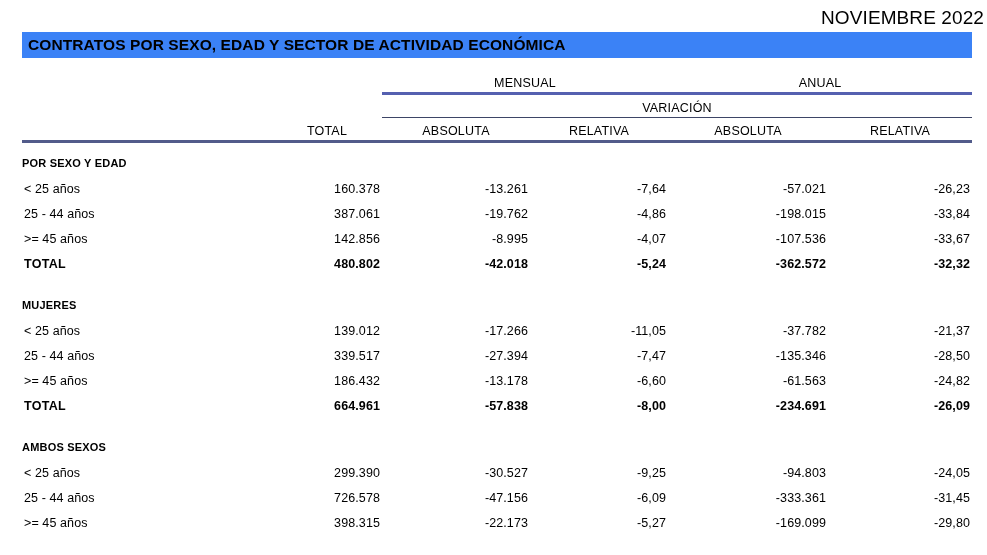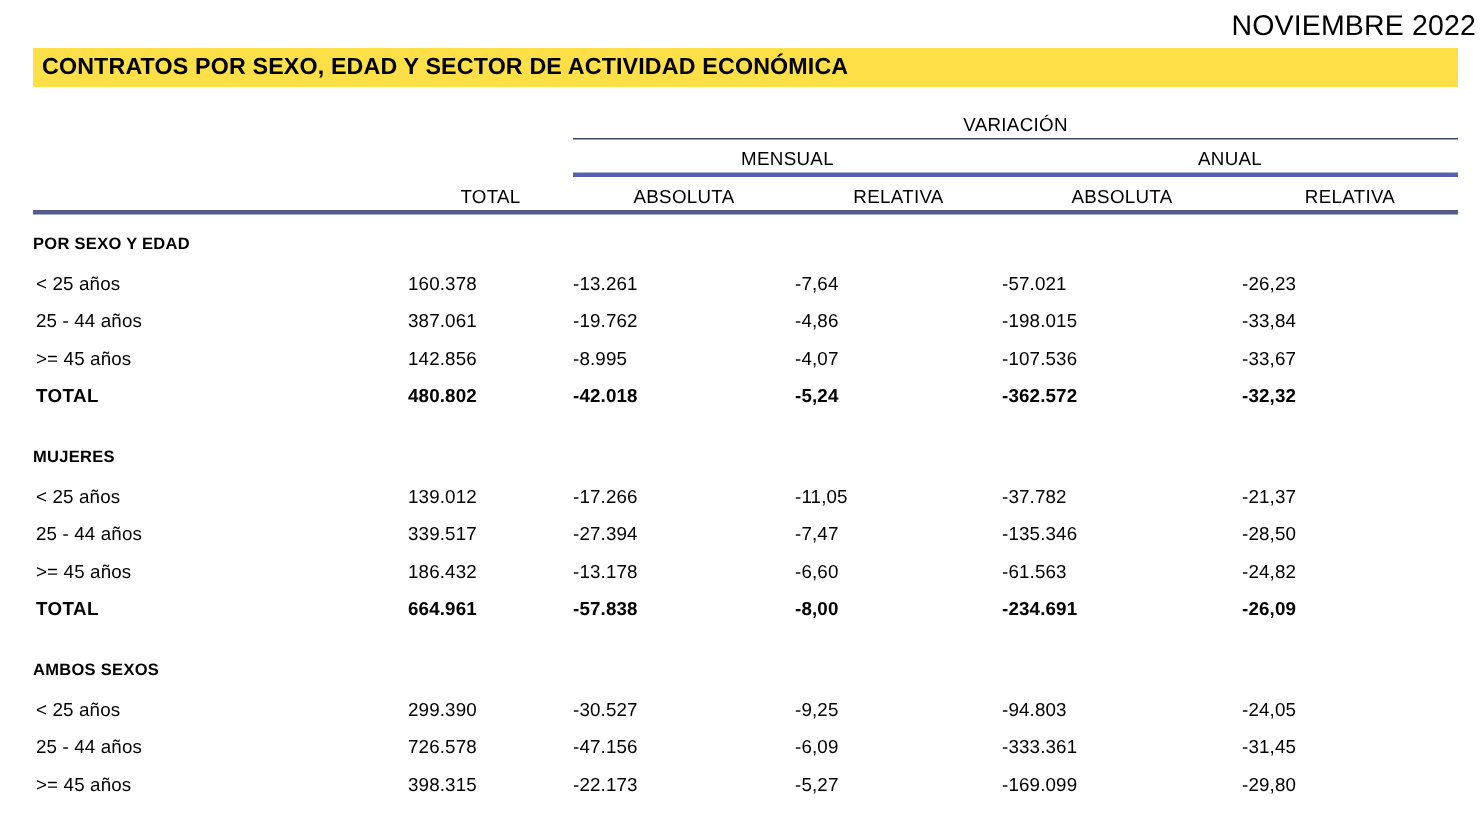--- a/index.html
+++ b/index.html
@@ -36,21 +36,21 @@
     margin-left: 12px;
   }
 
   
   .title-banner {
     position: absolute;
     top: 32px;
     left: 22px;
     width: 950px;
     height: 26px;
-    background: #fde047;
+    background: #3b82f6;
     display: flex;
     align-items: center;
   }
   .title-banner .title-text {
     padding-left: 6px;
     font-size: 15.5px;
     font-weight: bold;
     letter-spacing: 0.1px;
     color: #000;
     white-space: nowrap;
@@ -114,21 +114,21 @@
     vertical-align: middle;
     font-size: 12.5px;
   }
   .d-row .lbl {
     text-align: left;
     padding-left: 2px;
     letter-spacing: 0.1px;
     margin-left: 20px;
   }
   .d-row .num {
-    text-align: left;
+    text-align: right;
     padding-right: 2px;
     letter-spacing: 0.1px;
   }
   .d-row.total td {
     font-weight: bold;
   }
   .d-row.total .lbl { letter-spacing: 0.3px; }
 </style>
 </head>
 <body>
@@ -147,27 +147,27 @@
         <col class="c-total">
         <col class="c-ma">
       <col class="c-mr">
         <col class="c-aa">
         <col class="c-ar">
     </colgroup>
     <thead>
       <tr>
         <td></td>
         <td></td>
-        <td class="hdr-cell rule-variacion" colspan="4">VARIACIÓN</td>
+        <td class="hdr-cell rule-group" colspan="2">MENSUAL</td>
+        <td class="hdr-cell rule-group" colspan="2">ANUAL</td>
       </tr>
       <tr>
         <td></td>
         <td></td>
-        <td class="hdr-cell rule-group" colspan="2">MENSUAL</td>
-        <td class="hdr-cell rule-group" colspan="2">ANUAL</td>
+        <td class="hdr-cell rule-variacion" colspan="4">VARIACIÓN</td>
       </tr>
       <tr>
         <td class="rule-head-bottom"></td>
         <td class="hdr-cell rule-head-bottom">TOTAL</td>
         <td class="hdr-cell rule-head-bottom">ABSOLUTA</td>
         <td class="hdr-cell rule-head-bottom">RELATIVA</td>
         <td class="hdr-cell rule-head-bottom">ABSOLUTA</td>
         <td class="hdr-cell rule-head-bottom">RELATIVA</td>
       </tr>
     </thead>

